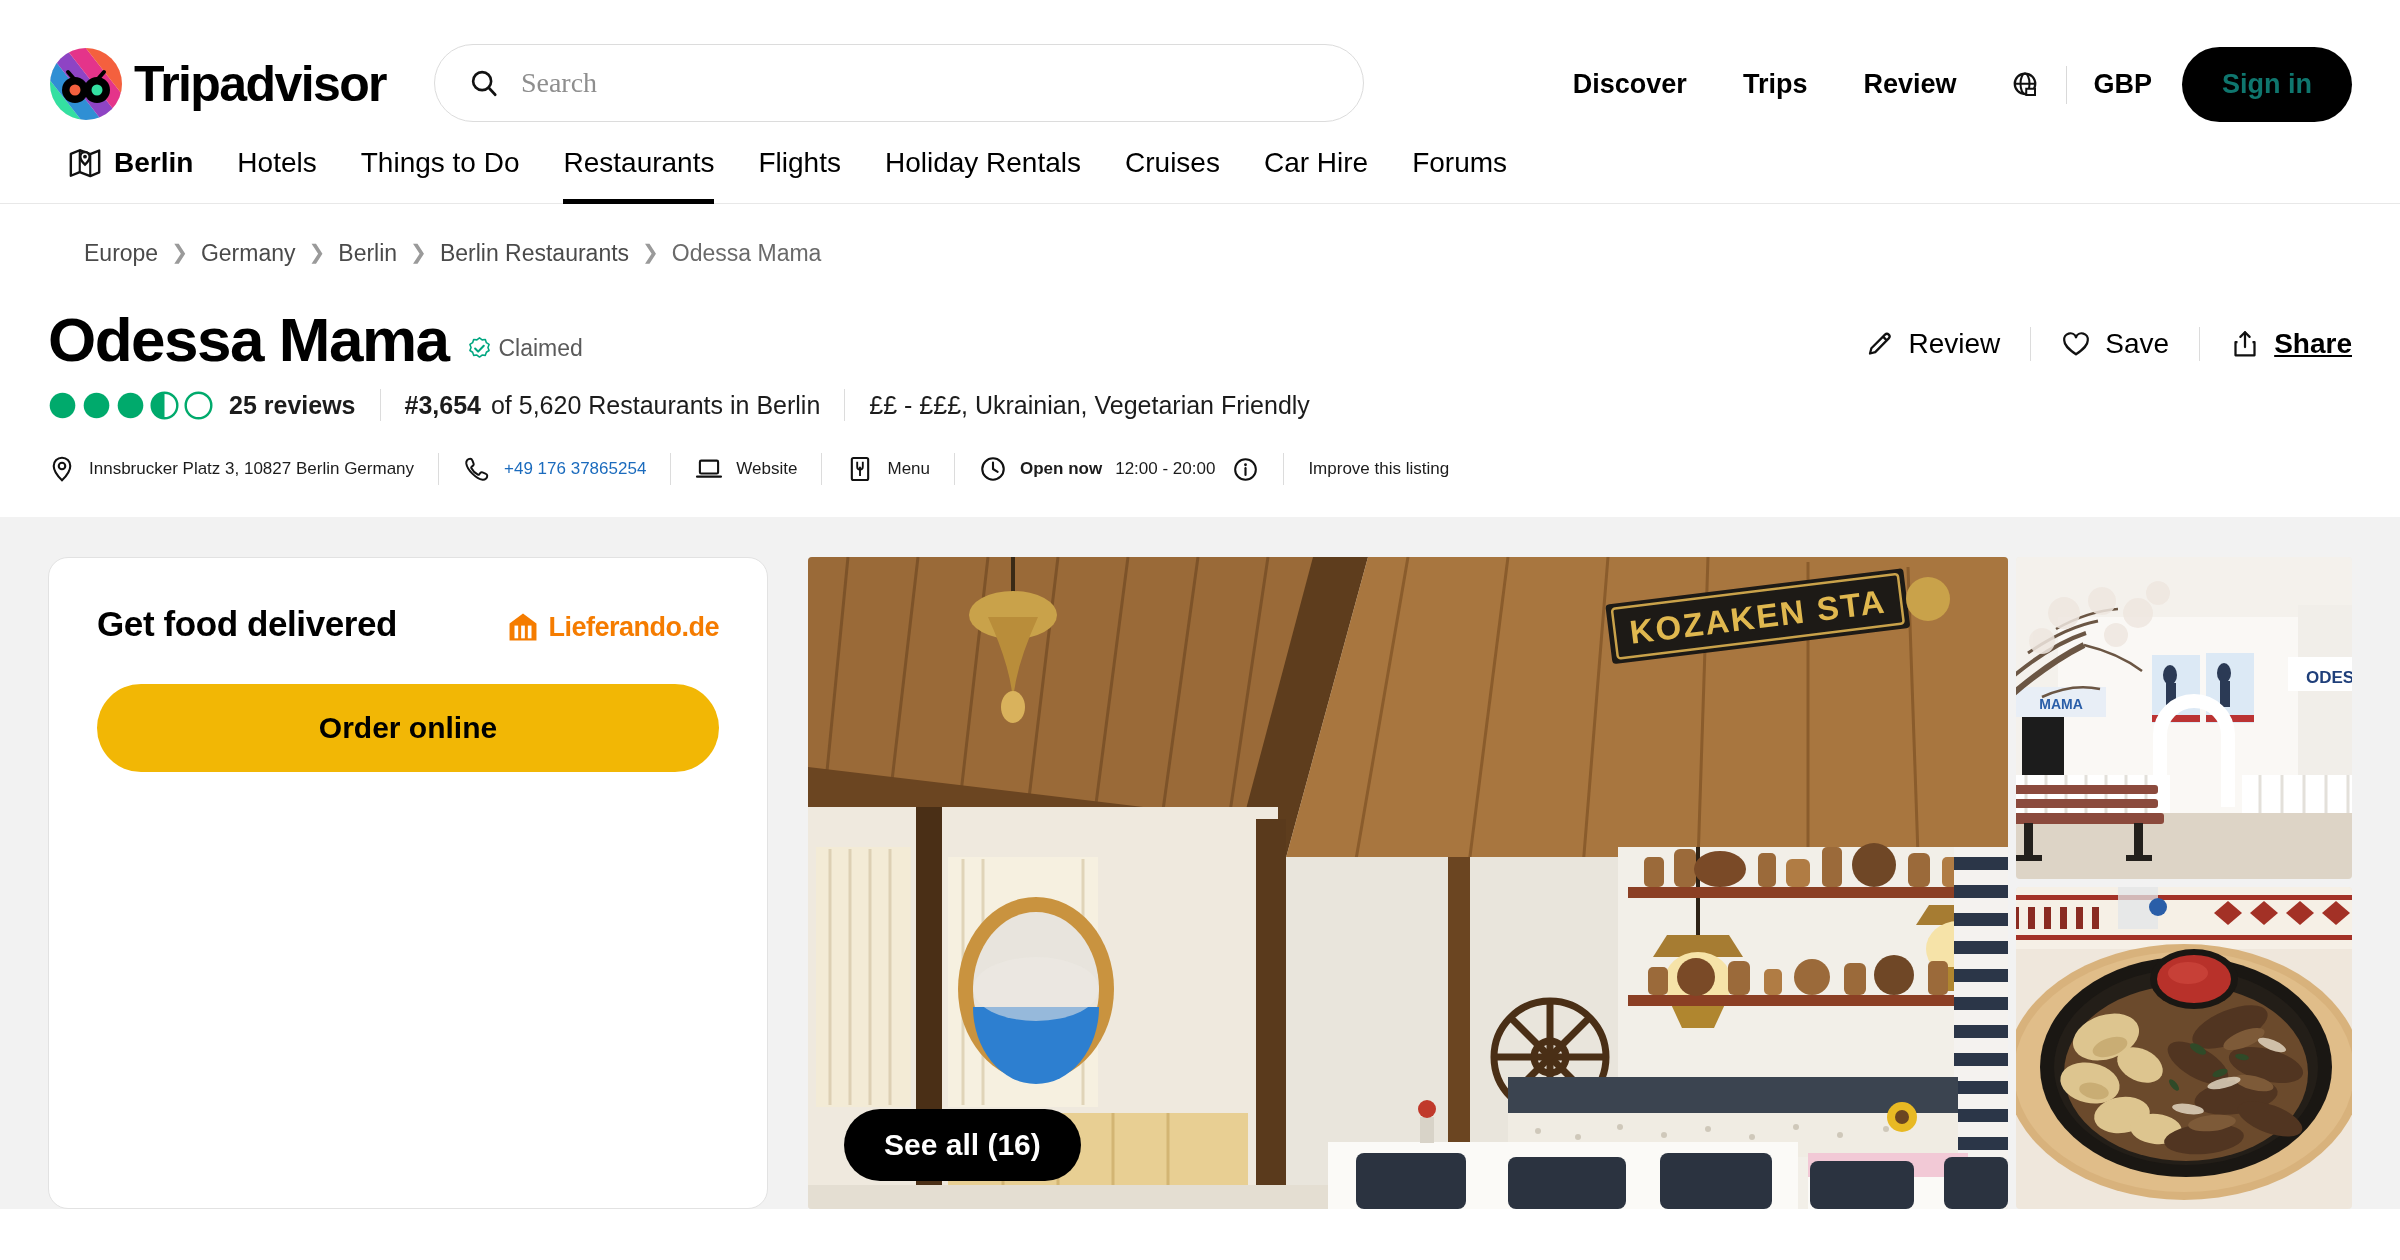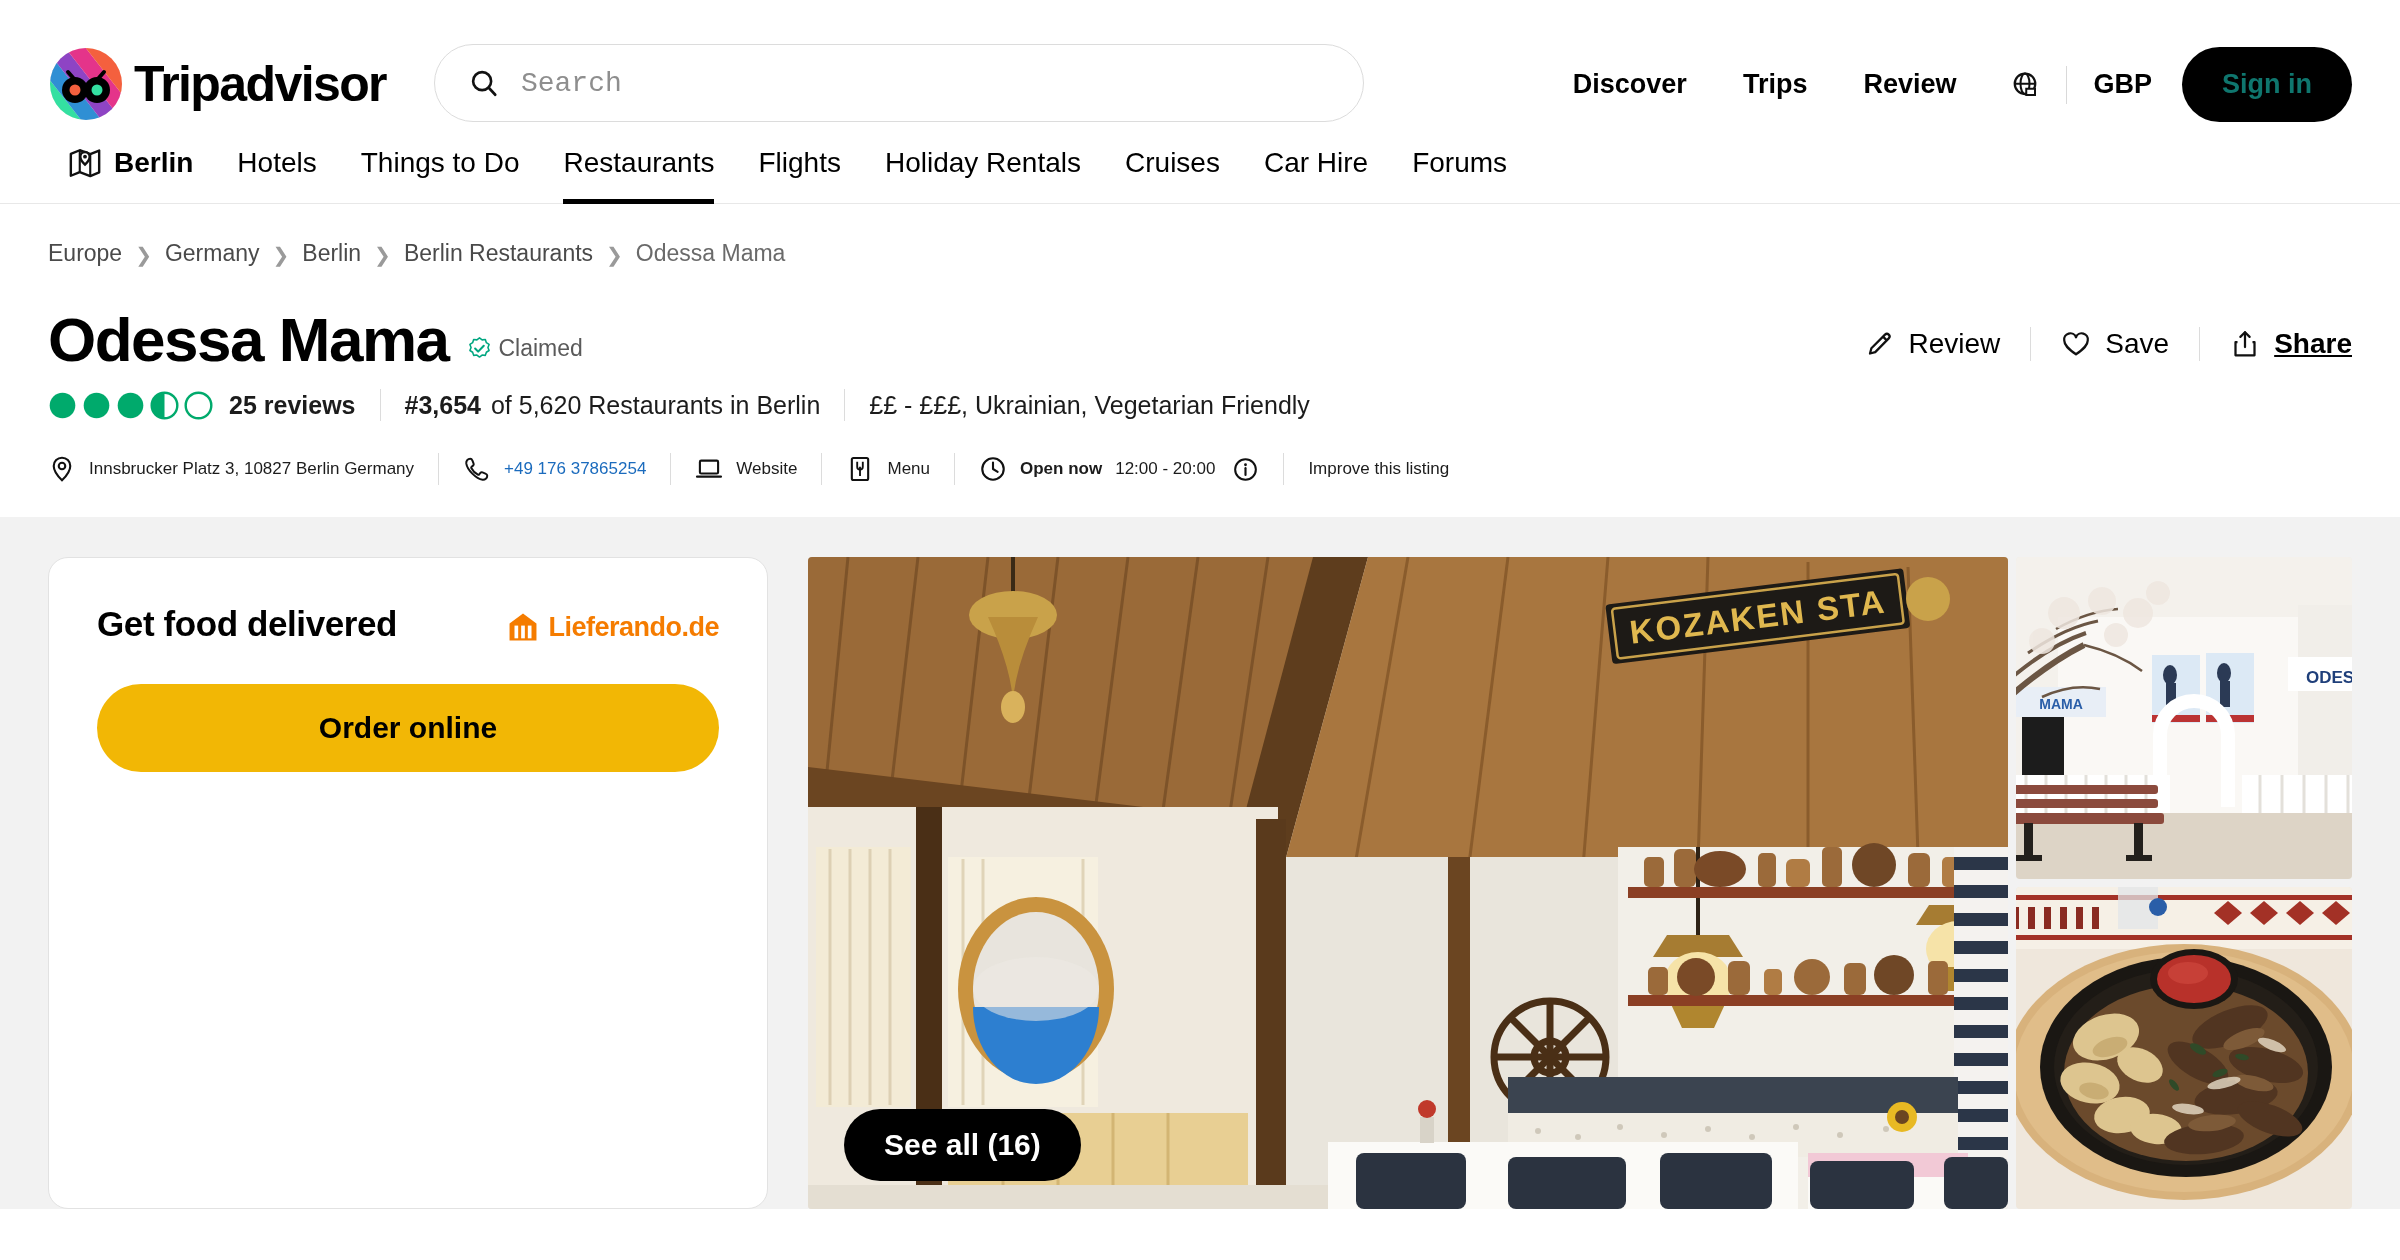--- a/index.html
+++ b/index.html
@@ -31,21 +31,21 @@
     border: 1.5px solid #dcdcdc;
     border-radius: 42px;
     display: flex; align-items: center;
     padding: 0 34px;
     gap: 22px;
     background: #fff;
   }
   .search-icon { flex: none; width: 30px; height: 30px; }
   .search-input {
     border: none; outline: none; background: transparent;
-    font-family: Liberation Mono, monospace;
+    font-family: Liberation Serif, serif;
     font-size: 28px; color: #222; width: 100%;
   }
   .search-input::placeholder { color: #8e8e8e; }
 
   .header-right {
     margin-left: auto;
     display: flex; align-items: center; gap: 0;
   }
   .nav-link {
     font-size: 27px; font-weight: 700; color: #000;
@@ -90,22 +90,22 @@
   .subnav-item.active::after {
     content: "";
     position: absolute; left: 22px; right: 22px; bottom: 0;
     height: 5px; background: #000;
   }
   .map-icon { width: 34px; height: 34px; flex: none; }
 
   
   .breadcrumb {
     padding: 36px 48px 0 48px;
-    display: flex; align-items: flex-end; gap: 13px;
-    font-size: 23px; color: #4a4a4a;
+    display: flex; align-items: flex-start; gap: 13px;
+    font-size: 23px; color: #4a4a4a; margin-left: 36px;
   }
   .crumb { cursor: pointer; }
   .crumb.last { color: #6a6a6a; cursor: default; }
   .crumb-sep { color: #9a9a9a; font-size: 20px; }
 
   
   .title-block { padding: 0 48px; }
   .title-row {
     display: flex; align-items: flex-end; margin-top: 42px;
   }

